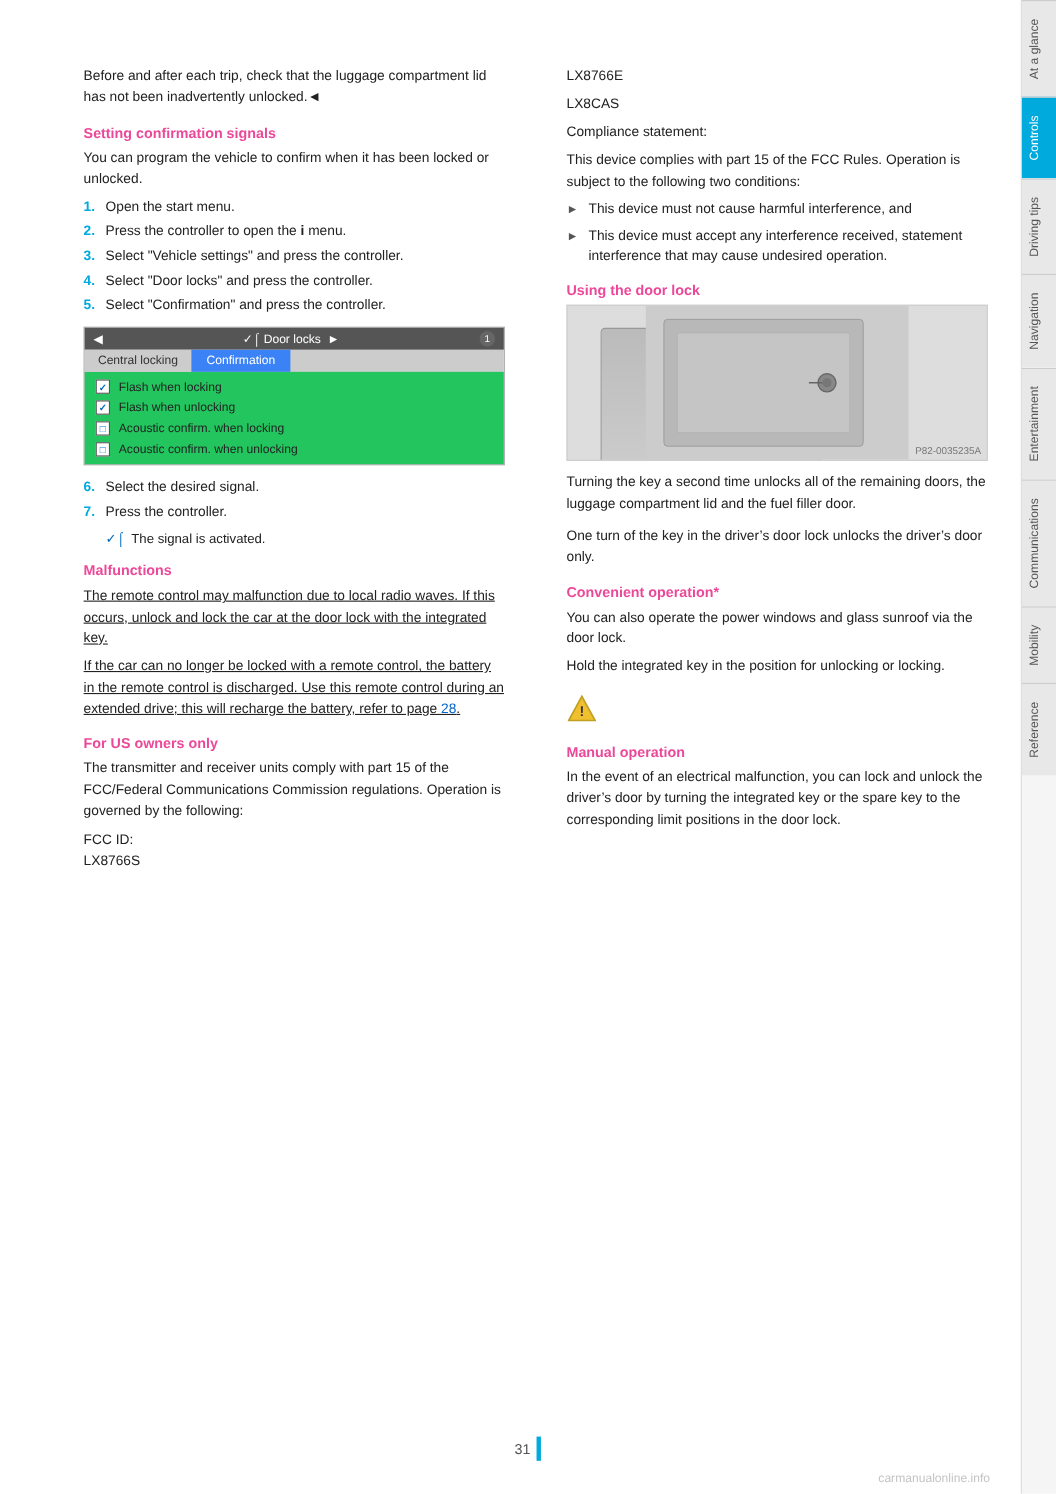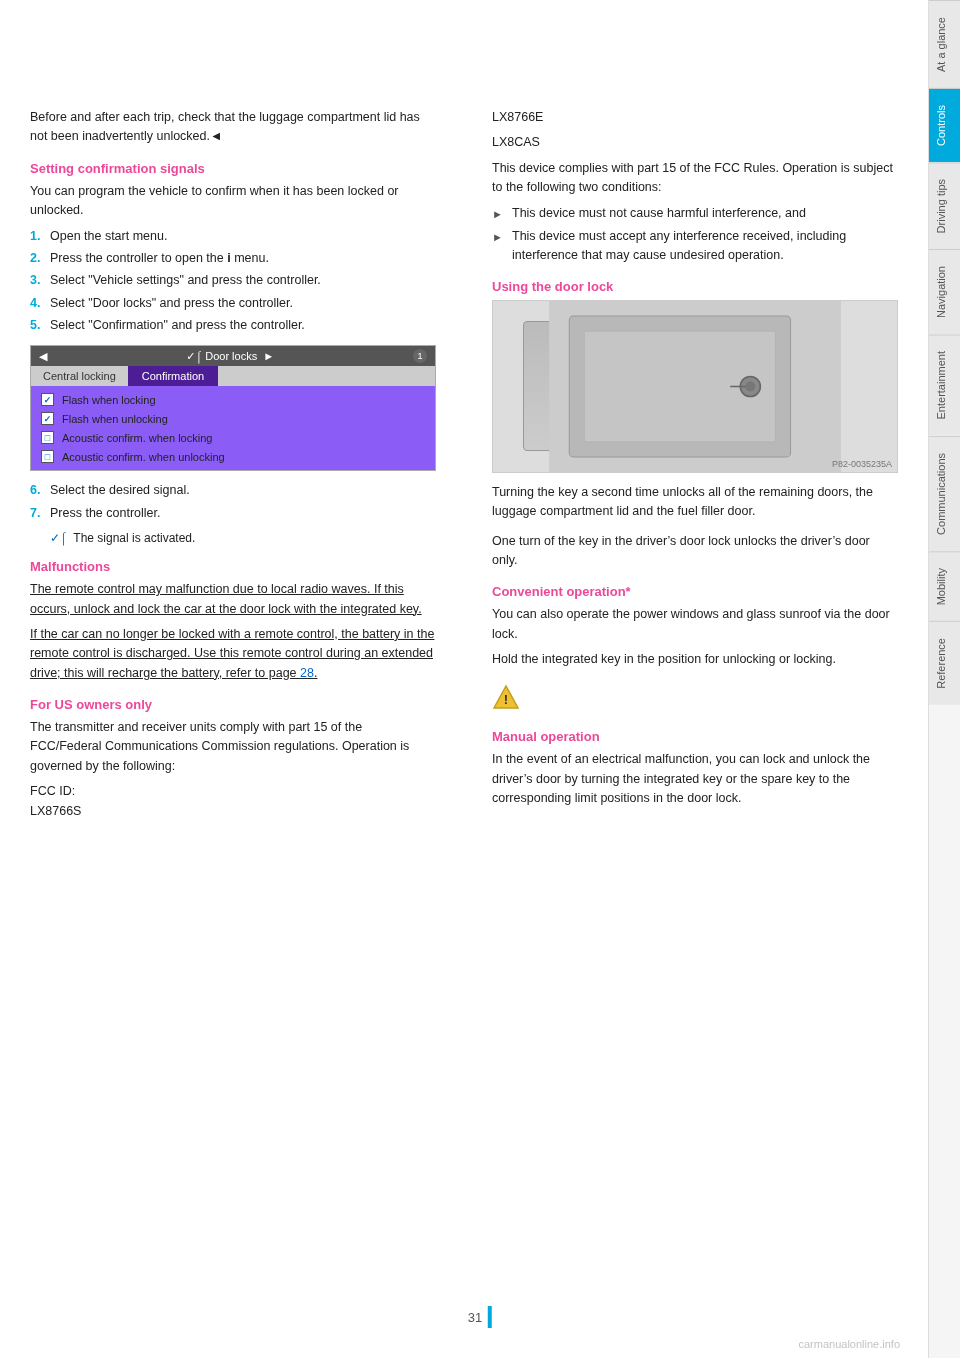--- a/index.html
+++ b/index.html
@@ -12,24 +12,23 @@
       min-height: 1358px;
       position: relative;
     }
     .page-container {
       display: flex;
       width: 960px;
       min-height: 1358px;
     }
     .main-content {
       flex: 1;
-      padding: 60px 30px 40px 30px;
+      padding: 60px 30px 40px 76px;
       display: flex;
       gap: 36px;
-      margin-top: 48px;
     }
     .left-col {
       flex: 1;
       padding-right: 10px;
     }
     .right-col {
       flex: 1;
       padding-left: 10px;
     }
     .section-title {
@@ -81,27 +80,27 @@
       display: flex;
       background: #ccc;
     }
     .door-lock-tab {
       padding: 4px 12px;
       font-size: 11px;
       color: #333;
       background: #ccc;
     }
     .door-lock-tab.active {
-      background: #4c1d95;
+      background: #3b82f6;
       color: #fff;
       padding: 4px 14px;
     }
     .door-lock-rows {
       padding: 4px 0;
-      background: #8b5cf6;
+      background: #22c55e;
     }
     .door-lock-row {
       display: flex;
       align-items: center;
       gap: 8px;
       padding: 3px 10px;
       font-size: 11px;
     }
     .door-lock-row .check-icon {
       width: 13px;
@@ -179,21 +178,21 @@
       background: #e8e8e8;
     }
     .sidebar-tab.active {
       background: #00aadd;
       color: #fff;
     }
     
     .door-image {
       border: 1px solid #ccc;
       background: #ddd;
-      height: 173px;
+      height: 142px;
       margin-bottom: 10px;
       display: flex;
       align-items: center;
       justify-content: center;
       position: relative;
       overflow: hidden;
       text-decoration: underline;
     }
     
     .door-handle {
@@ -369,29 +368,30 @@
       <p>
         <span>FCC ID:</span><br>
         <span>LX8766S</span>
       </p>
     </div>
 
     <div class="right-col">
 
       <p>LX8766E</p>
       <p>LX8CAS</p>
+      <p style="margin-top:4px;">Compliance statement:</p>
       <p>This device complies with part 15 of the FCC Rules. Operation is subject to the following two conditions:</p>
 
       <div class="bullet-item">
         <span class="bullet-arrow">►</span>
         <span>This device must not cause harmful interference, and</span>
       </div>
       <div class="bullet-item">
         <span class="bullet-arrow">►</span>
-        <span>This device must accept any interference received, including interference that may cause undesired operation.</span>
+        <span>This device must accept any interference received, statement interference that may cause undesired operation.</span>
       </div>
 
 
       <div class="section-title">Using the door lock</div>
 
       <div class="door-image">
         <div class="door-panel"></div>
         <div class="door-handle"></div>
 
         <svg width="100%" height="100%" viewBox="0 0 290 170" style="position:absolute;top:0;left:0;">

